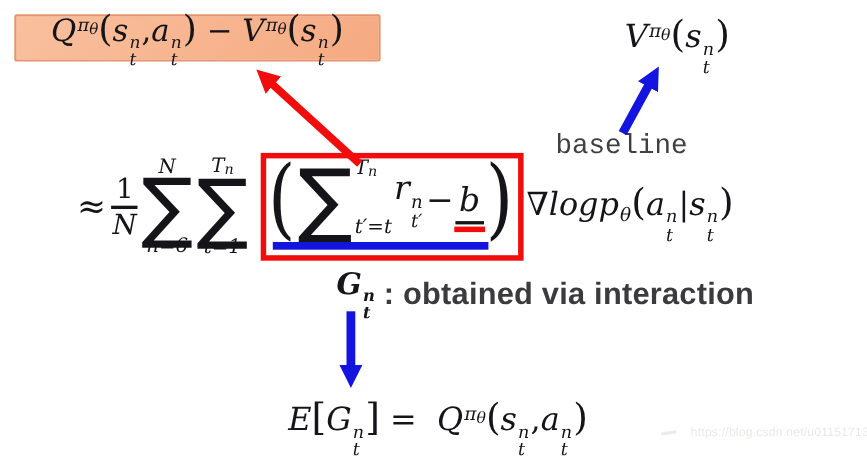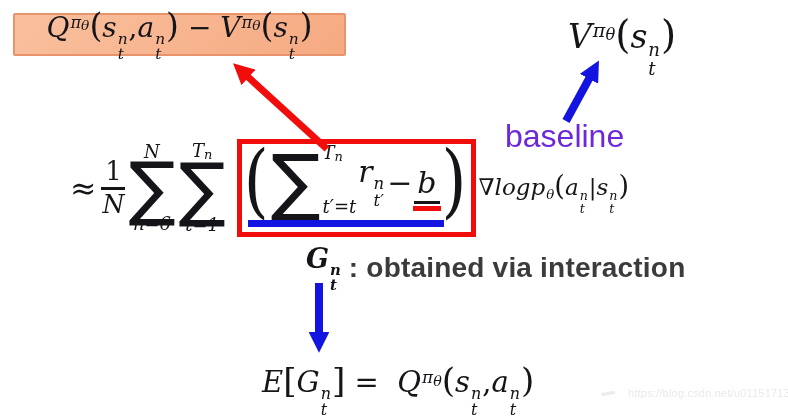--- a/index.html
+++ b/index.html
@@ -33,31 +33,31 @@
   .sigma{font-family:"DejaVu Sans",sans-serif;font-style:normal;font-weight:400;font-size:70px;line-height:0.78;}
   .innerop{display:inline-flex;align-items:center;}
   .innerop .sigma{font-size:74px;}
   .innerop .side{display:inline-flex;flex-direction:column;justify-content:space-between;height:84px;font-size:18px;line-height:1;padding:4px 0 8px;margin-left:2px;}
   .bigparen{font-style:normal;font-size:64px;line-height:0.8;display:inline-block;transform:scaleY(1.25);}
   .redbox{position:relative;display:inline-flex;align-items:center;gap:2px;border:5px solid var(--red);height:98px;padding:0 4px 12px 2px;margin-left:8px;}
   .blue-ul{position:absolute;left:6px;bottom:5px;width:196px;height:7px;background:var(--blue);}
   .bterm{position:relative;display:inline-block;}
   .bchar{border-bottom:3px solid var(--ink);padding:0 3px 1px;}
   .red-ul{position:absolute;left:-1px;right:-1px;bottom:-11px;height:5px;background:var(--red);}
-  .tail{margin-top:10px;font-size:23px;white-space:nowrap;}
+  .tail{margin-top:10px;font-size:29px;white-space:nowrap;}
 
   
   .adv-box{position:absolute;left:13px;top:13px;width:333px;height:43px;display:flex;align-items:center;justify-content:center;
     background:linear-gradient(135deg,var(--box-fill-light),var(--box-fill));border:2px solid var(--box-border);border-radius:2px;font-size:28px;white-space:nowrap;}
 
   
-  .v-formula{position:absolute;left:568px;top:12px;font-size:33px;white-space:nowrap;}
+  .v-formula{position:absolute;left:568px;top:12px;font-size:29px;white-space:nowrap;}
 
   
-  .baseline-label{position:absolute;left:505px;top:118px;font-size:32px;color:#6d28d9;font-family:Liberation Sans, sans-serif;}
+  .baseline-label{position:absolute;left:505px;top:118px;font-size:25px;color:#404040;font-family:Liberation Mono, monospace;}
   .caption{position:absolute;left:306px;top:243px;display:flex;align-items:center;white-space:nowrap;}
   .caption .gterm{font-size:27px;font-weight:700;}
   .caption .ctext{font-family:"Liberation Sans",sans-serif;font-weight:700;font-size:28px;color:var(--caption);margin-left:7px;letter-spacing:0.2px;}
 
   
   .e-formula{position:absolute;left:262px;top:360px;font-size:29px;white-space:nowrap;}
 
   
   .arrows{position:absolute;left:0;top:0;width:788px;height:419px;pointer-events:none;}
   .arrows .red-line{stroke:var(--red);}

